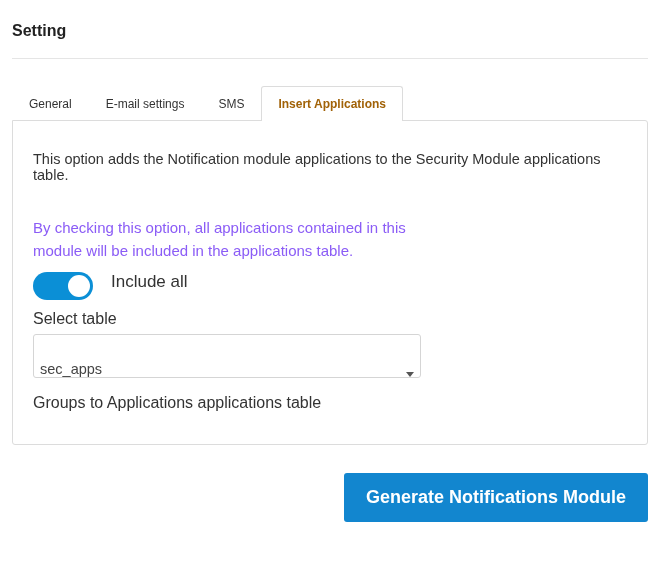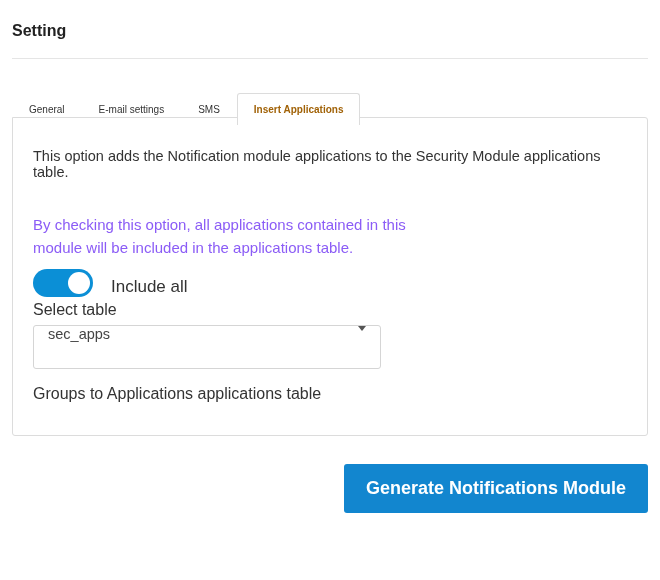--- a/index.html
+++ b/index.html
@@ -23,28 +23,28 @@
     margin: 0 0 26px 0;
   }
   .tabs {
     display: flex;
     align-items: flex-end;
     position: relative;
     z-index: 2;
   }
   .tab {
     padding: 10px 16px;
-    font-size: 10px;
+    font-size: 12px;
     color: #333;
     cursor: pointer;
     border: 1px solid transparent;
     border-bottom: none;
     background: transparent;
     position: relative;
-    top: 8px;
+    top: 1px;
   }
   .tab.active {
     font-weight: 700;
     color: #a16207;
     border-color: #dcdcdc;
     background: #fff;
     border-top-left-radius: 3px;
     border-top-right-radius: 3px;
   }
   .panel {
@@ -61,23 +61,23 @@
   }
   .subtext {
     font-size: 15px;
     color: #8b5cf6;
     line-height: 1.5;
     margin-bottom: 10px;
     max-width: 400px;
   }
   .toggle-row {
     display: flex;
-    align-items: flex-end;
+    align-items: flex-start;
     gap: 18px;
-    margin-bottom: 4px;
+    margin-bottom: 10px;
   }
   .toggle {
     width: 60px;
     height: 28px;
     background: #0b8fd6;
     border-radius: 14px;
     position: relative;
     cursor: pointer;
   }
   .toggle-knob {
@@ -92,27 +92,27 @@
   .toggle-label {
     font-size: 17px;
     color: #333;
   }
   .field-label {
     font-size: 16px;
     color: #333;
     margin-bottom: 6px;
   }
   .select {
-    width: 348px;
+    width: 388px;
     height: 44px;
     border: 1px solid #d5d5d5;
     border-radius: 3px;
-    padding: 0 14px;
+    padding: 0 6px;
     display: flex;
-    align-items: flex-start;
+    align-items: flex-end;
     justify-content: space-between;
     font-size: 14.5px;
     color: #444;
     cursor: pointer;
     background: #fff;
     margin-bottom: 16px;
   }
   .caret {
     width: 0;
     height: 0;

